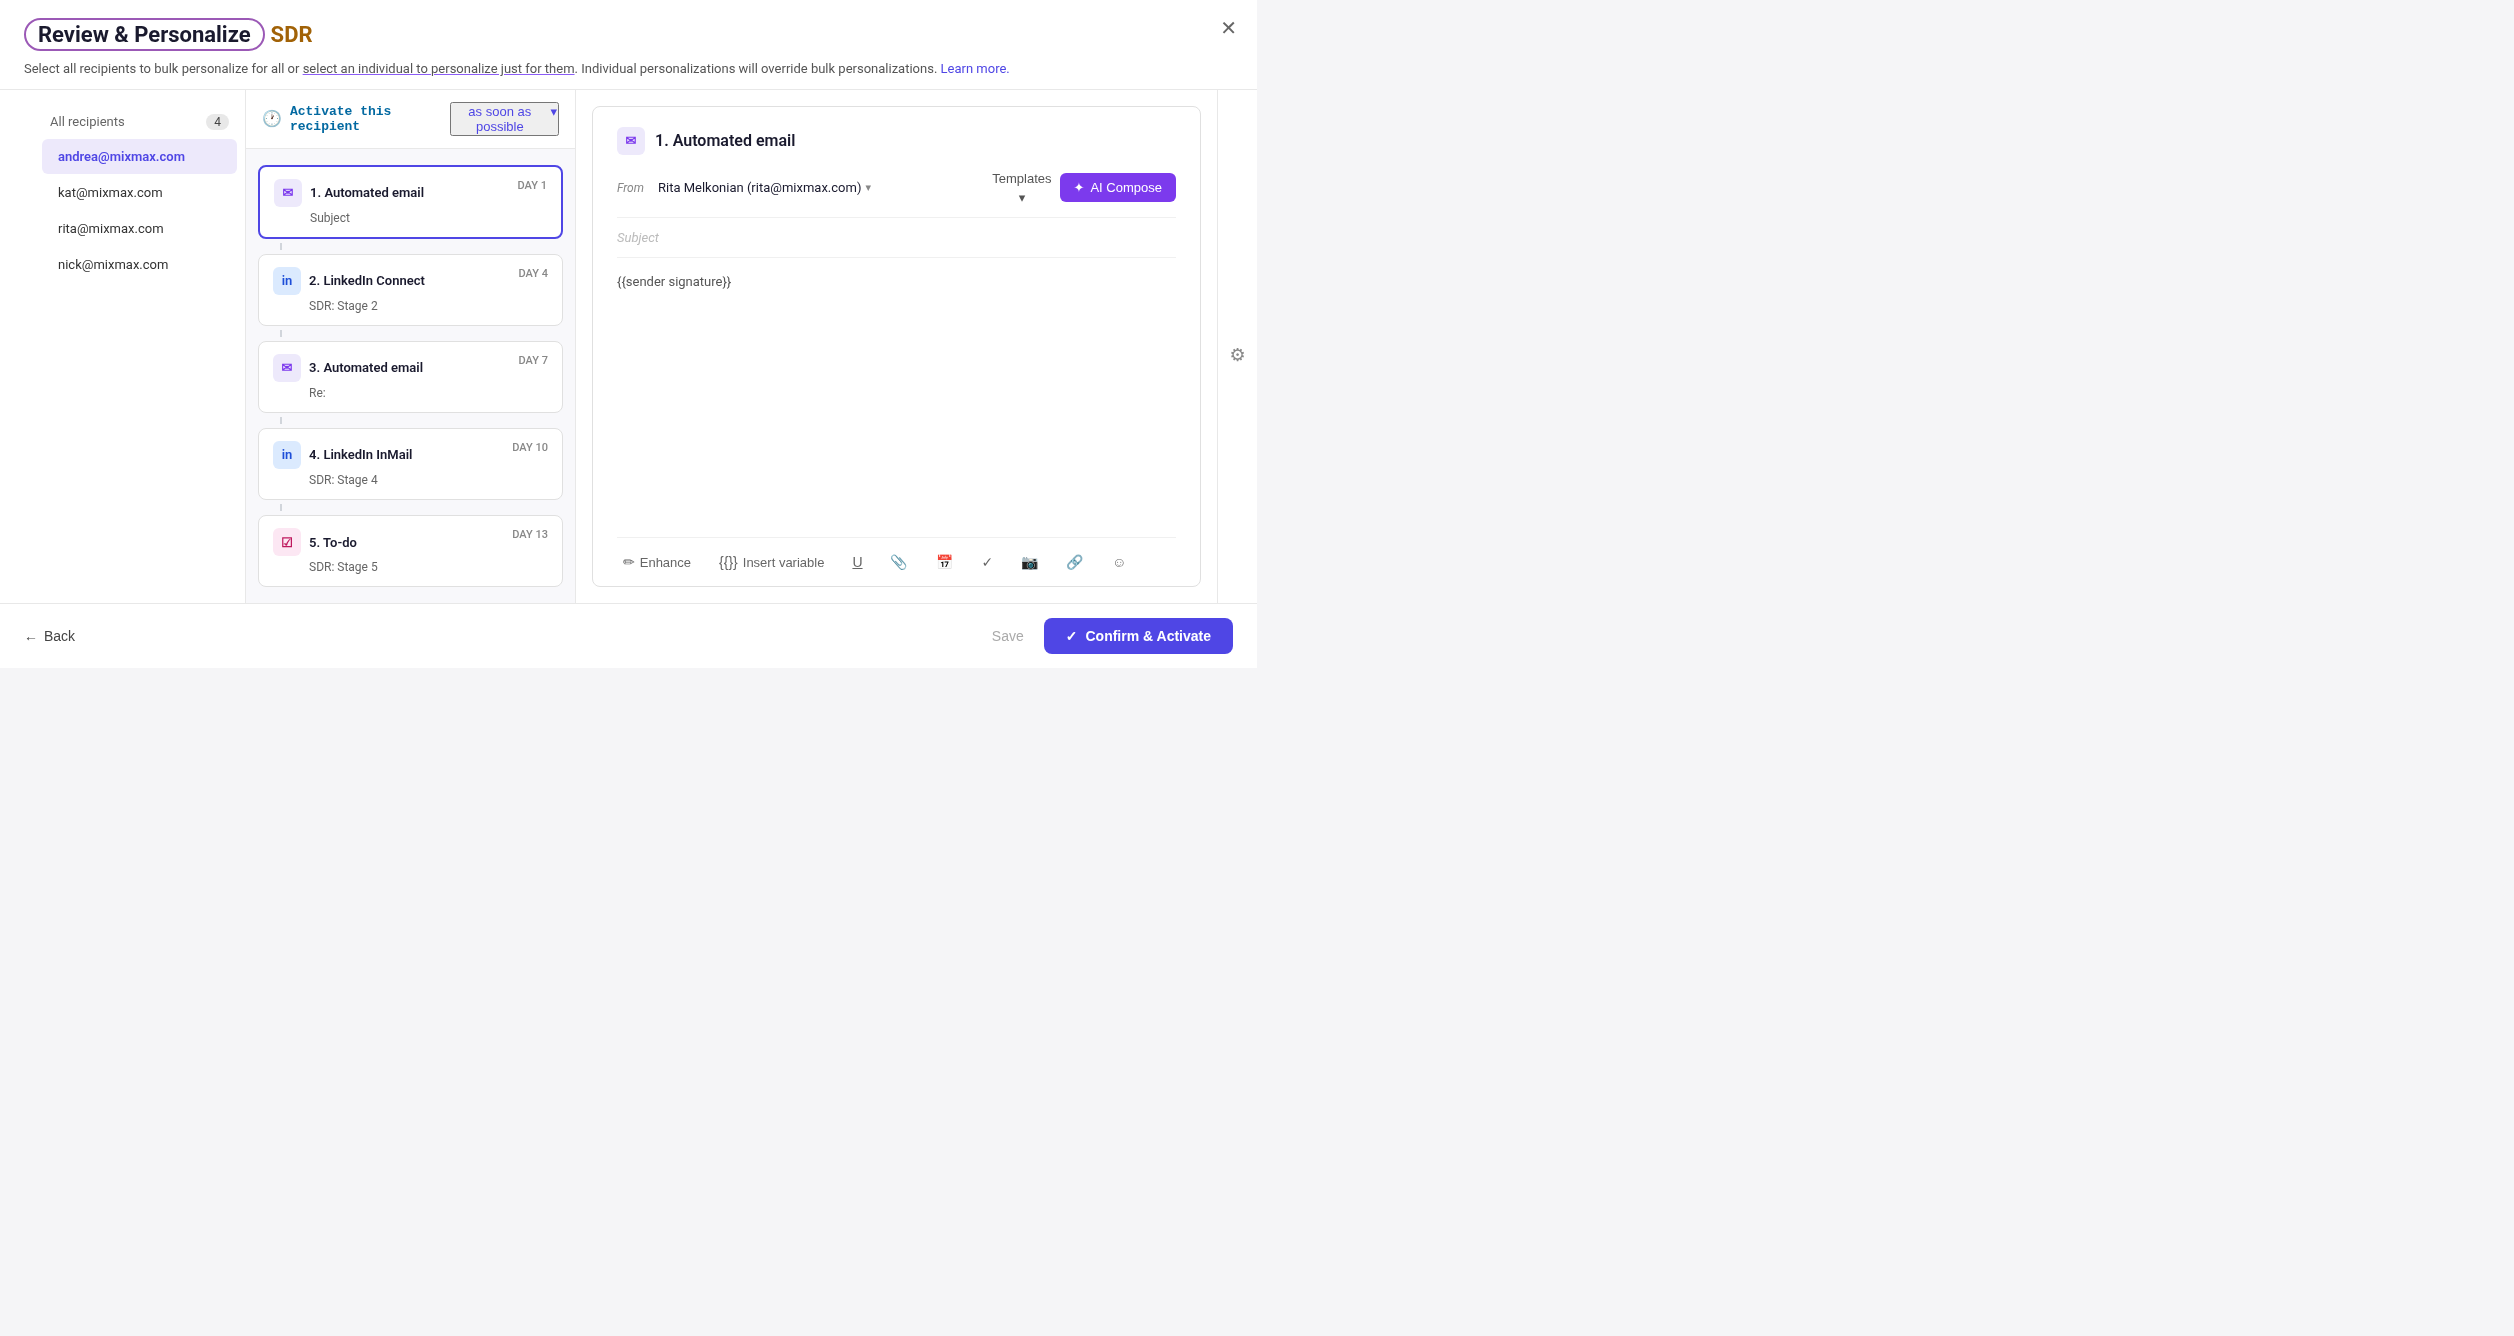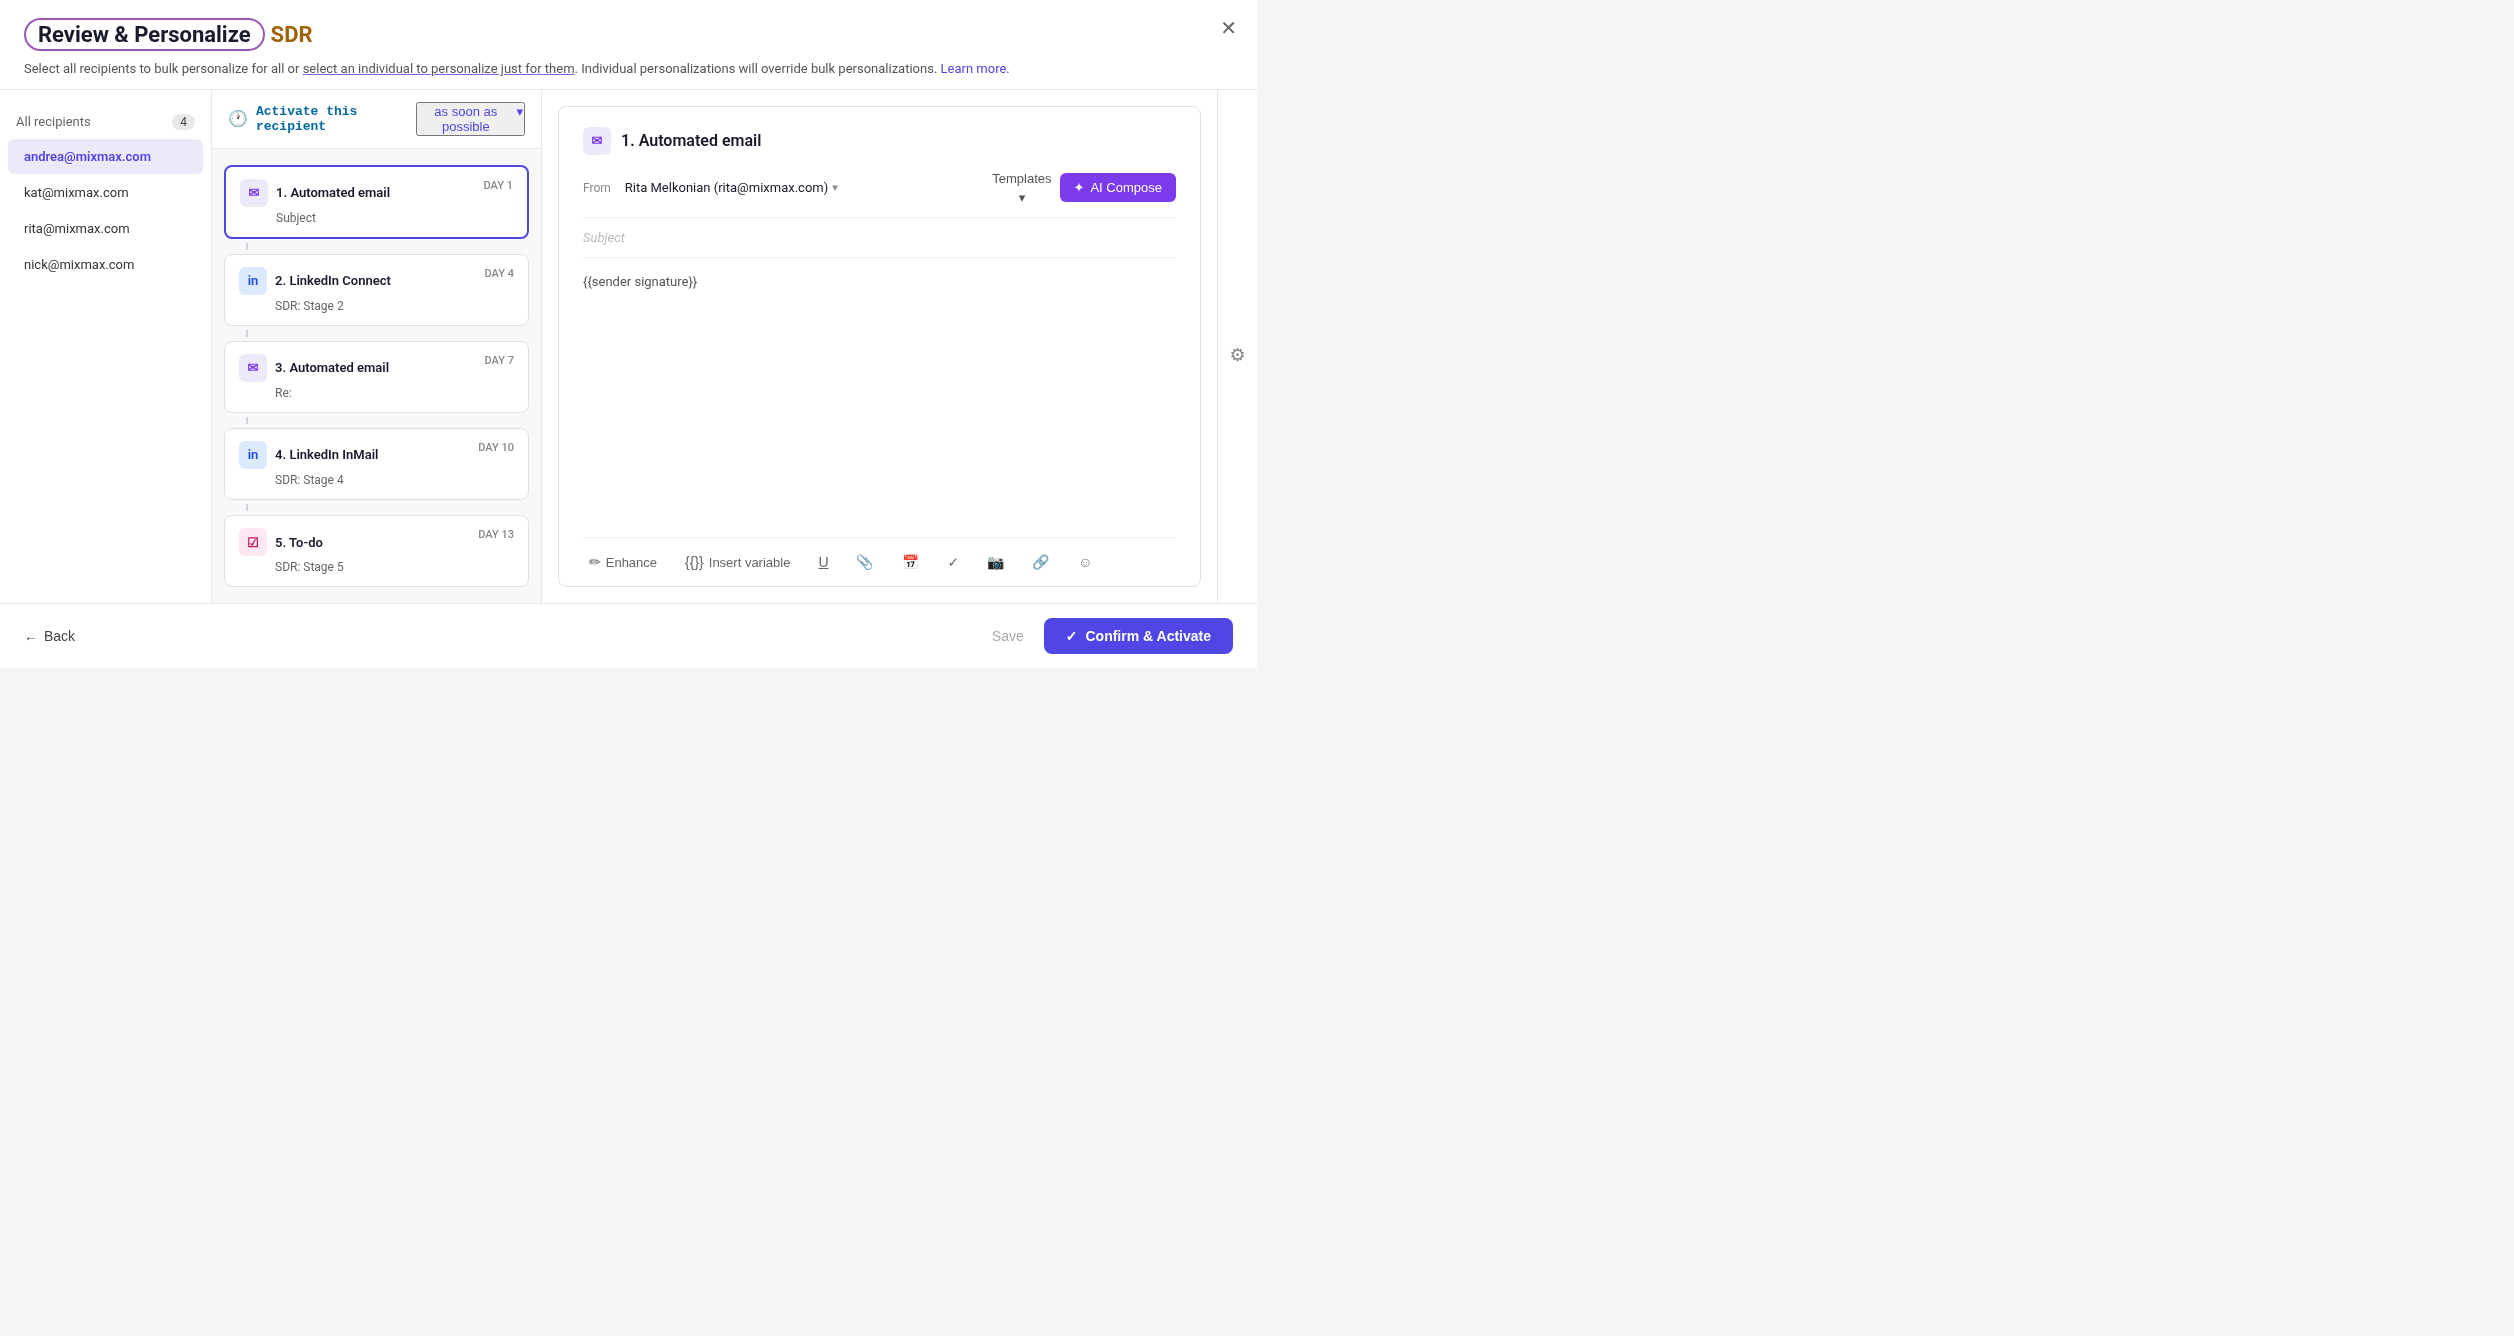--- a/index.html
+++ b/index.html
@@ -73,20 +73,21 @@
       flex: 1;
       overflow: hidden;
     }
     
     .sidebar {
       width: 212px;
       border-right: 1px solid #e8e8e8;
       padding: 16px 0;
       background: #fff;
       flex-shrink: 0;
+      margin-left: 34px;
     }
     .sidebar-all-recipients {
       display: flex;
       justify-content: space-between;
       align-items: center;
       padding: 8px 16px;
       font-size: 13px;
       color: #666;
     }
     .recipient-count-badge {
@@ -241,20 +242,21 @@
       display: flex;
       align-items: center;
       justify-content: space-between;
       padding-bottom: 12px;
       border-bottom: 1px solid #f0f0f0;
     }
     .from-label {
       font-size: 12px;
       color: #888;
       margin-right: 8px;
+      font-style: italic;
     }
     .from-value {
       font-size: 13px;
       color: #1a1a2e;
       display: flex;
       align-items: center;
       gap: 4px;
     }
     .from-dropdown-arrow {
       color: #888;

